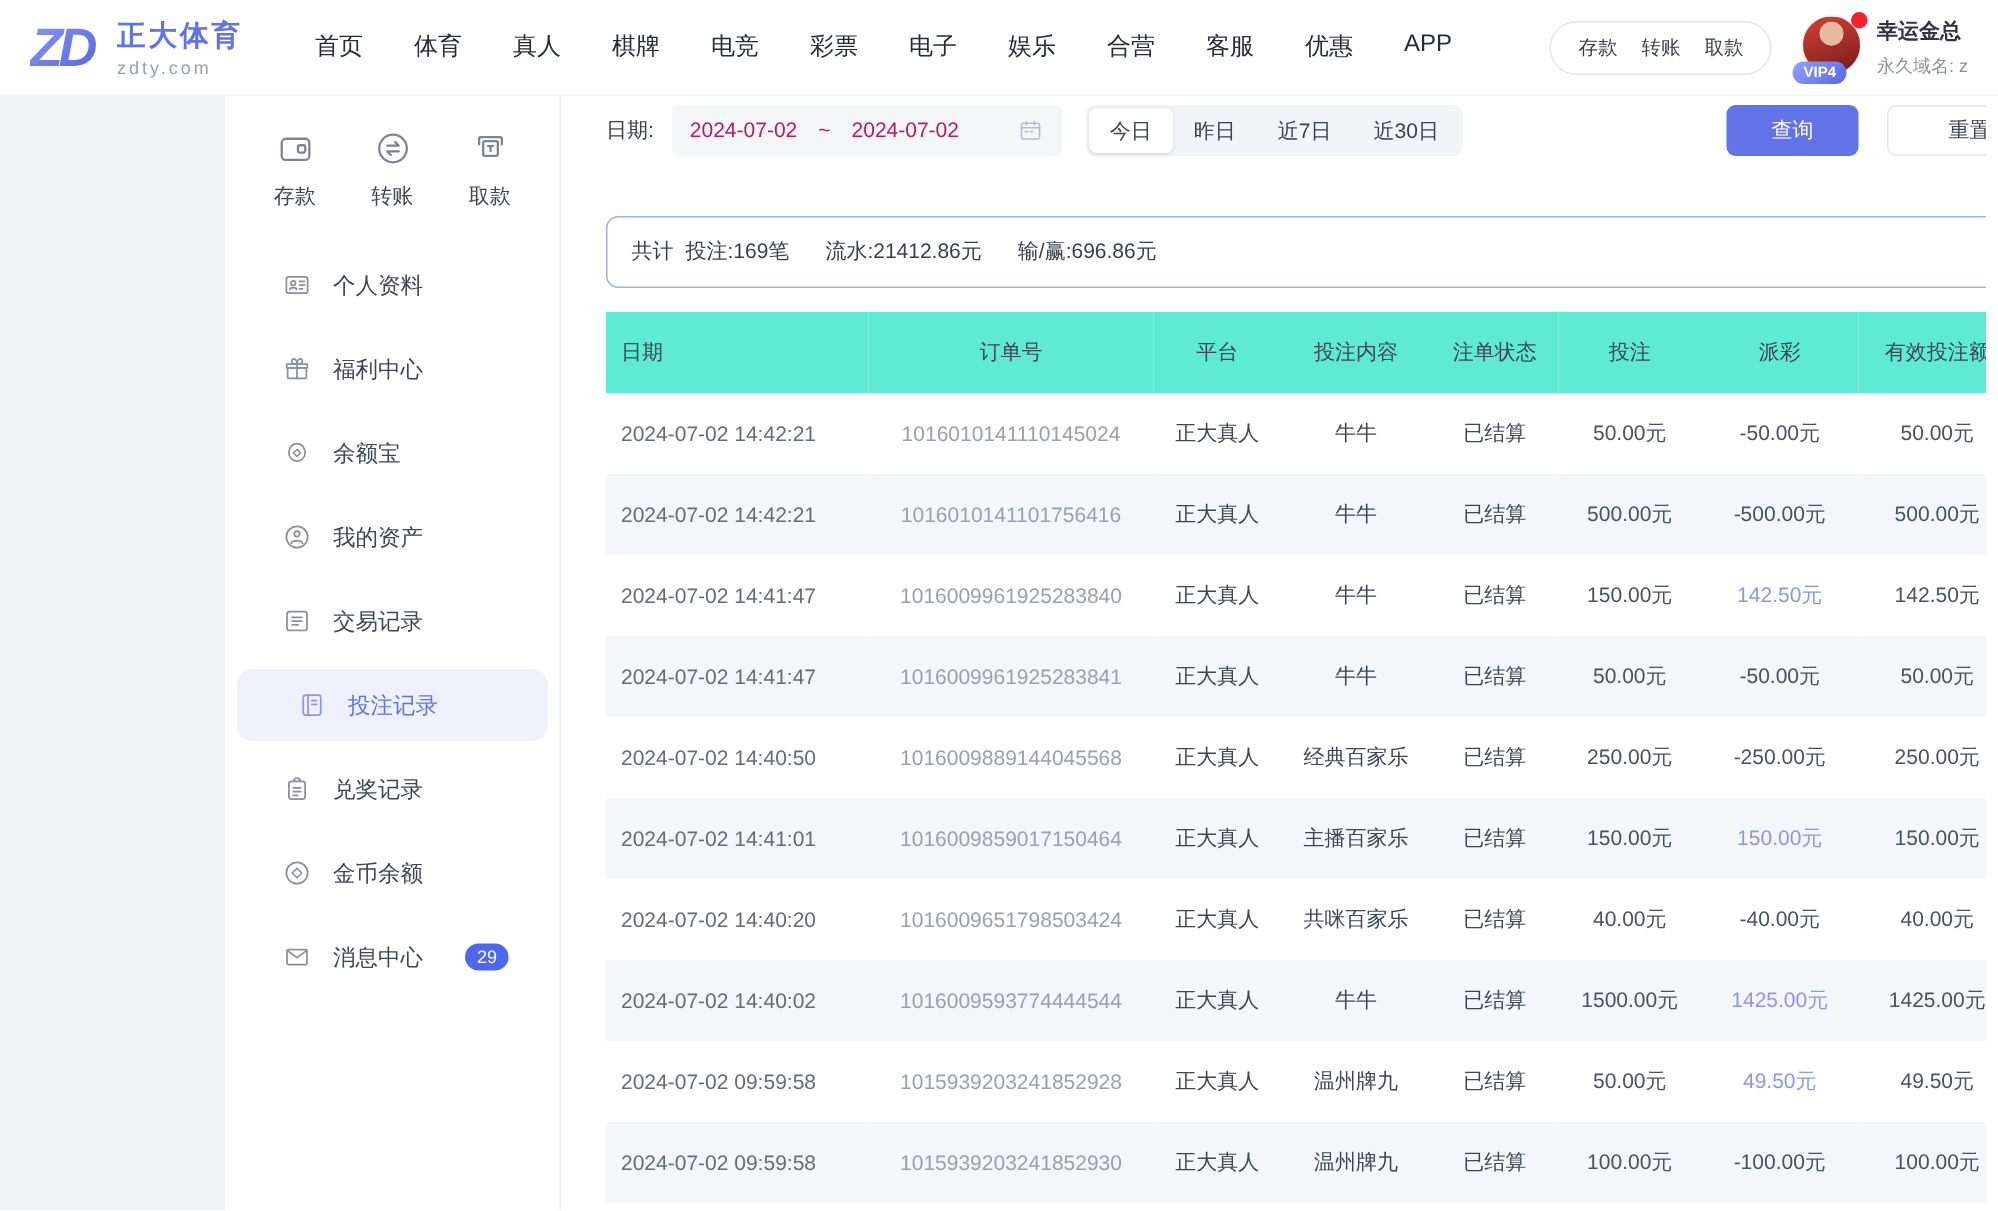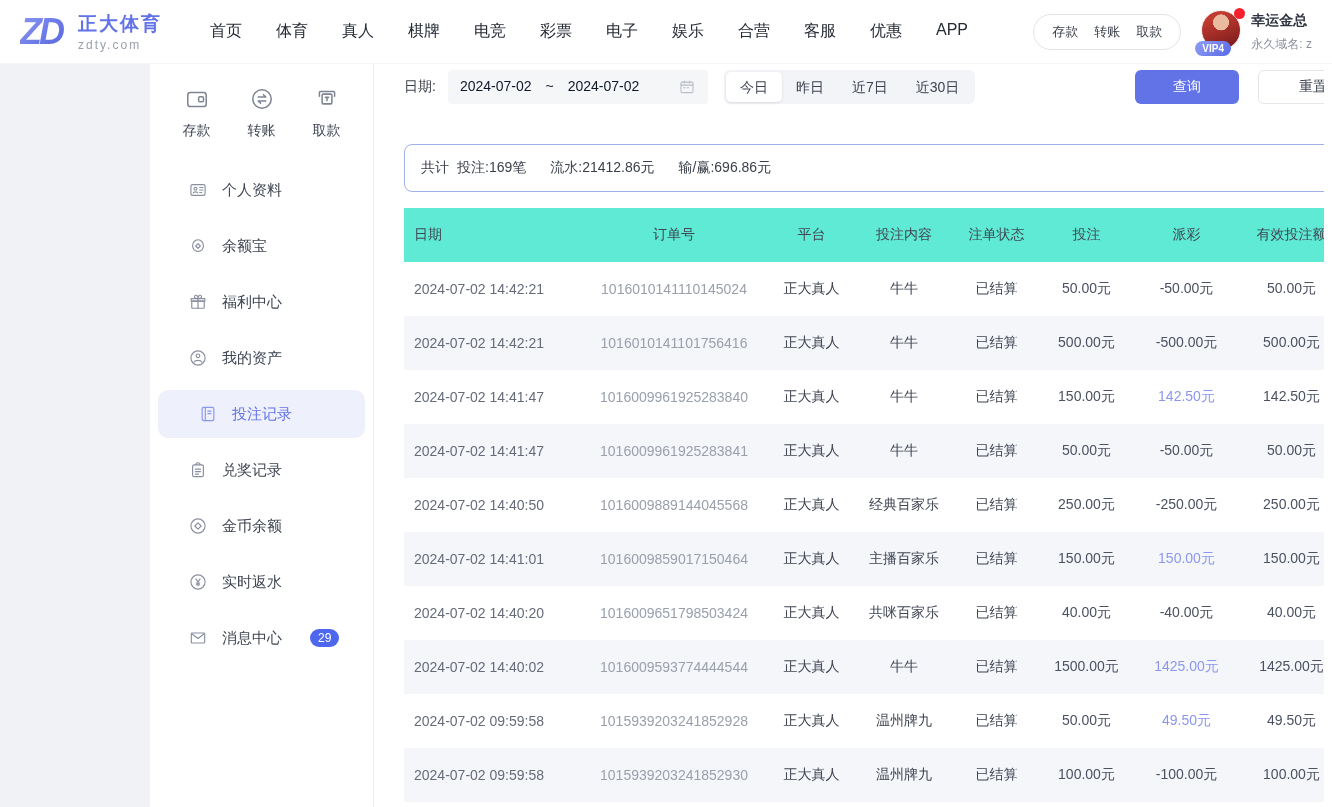--- a/index.html
+++ b/index.html
@@ -75,36 +75,36 @@
   .menu-badge {
     margin-left:14px; background:var(--badge,#4d68ee); color:#fff;
     font-size:12px; border-radius:10px; padding:2px 8px; line-height:14px;
   }
   
   .content { flex:1; background:#fff; padding:4px 0 0 30px; overflow:hidden; position:relative; }
   .filter-row { display:flex; align-items:center; margin-top:2px; }
   .date-label { color:#3a3f4a; margin-right:12px; }
   .date-input {
     width:260px; height:34px; background:#f5f6f8; border-radius:4px;
-    display:flex; align-items:center; padding:0 12px; color:#0f172a; cursor:pointer;
+    display:flex; align-items:center; padding:0 12px; color:#be185d; cursor:pointer;
   }
   .date-input .icon { margin-left:auto; color:#b9bdc8; display:flex; }
   .segmented {
     display:flex; align-items:center; background:#f3f4f8; border-radius:6px;
     padding:2px; margin-left:16px; height:34px;
   }
   .seg-item {
     padding:0 14px; line-height:30px; font-size:14px; color:#3c4250;
     border-radius:5px; cursor:pointer; white-space:nowrap;
   }
   .seg-item.active { background:#fff; box-shadow:0 1px 3px rgba(0,0,0,.10); }
   .filter-spacer { flex:1; }
   .btn { height:34px; border:none; border-radius:6px; font-size:14px; cursor:pointer;
          font-family:inherit; }
-  .btn-primary { width:104px; background:var(--accent,#7181e8); color:#fff; }
+  .btn-primary { width:88px; background:var(--accent,#7181e8); color:#fff; }
   .btn-default {
     width:110px; background:#fff; border:1px solid #e4e6eb; color:#3f4552;
     margin-left:19px; margin-right:-36px; flex-shrink:0;
   }
   .summary {
     margin-top:40px; margin-right:-22px; height:48px;
     border:1px solid #a3b0ef; border-radius:8px;
     display:flex; align-items:center; gap:24px; padding:0 16px; color:#3a3f4a;
   }
   .summary .pair { display:flex; gap:8px; }
@@ -207,52 +207,63 @@
                 <path d="M6.3 15.5c.6-1.8 4.8-1.8 5.4 0M14 9h4M14 12h4M14 15h2.5"></path>
               </svg>
             </span>
             <span class="menu-label">个人资料</span>
           </div>
         </li>
         <li>
           <div class="menu-row">
             <span class="icon">
               <svg viewBox="0 0 24 24" width="20" height="20" fill="none" stroke="currentColor" stroke-width="1.4" stroke-linecap="round" stroke-linejoin="round">
-                <path d="M12 4.5c4 0 6.5 3.6 6.5 7.5a6.5 6.5 0 11-13 0c0-3.9 2.5-7.5 6.5-7.5z"></path>
-                <path d="M12 9.2l2.8 2.8-2.8 2.8-2.8-2.8z"></path>
-              </svg>
-            </span>
-            <span class="menu-label">余额宝</span>
-          </div>
-        </li>
-        <li>
-          <div class="menu-row">
-            <span class="icon">
-              <svg viewBox="0 0 24 24" width="20" height="20" fill="none" stroke="currentColor" stroke-width="1.4" stroke-linecap="round" stroke-linejoin="round">
                 <rect x="4.5" y="11" width="15" height="8.5" rx="1"></rect>
                 <path d="M3.8 8h16.4v3H3.8zM12 8v11.5"></path>
                 <path d="M12 8c-3.2 0-4.3-1.1-4.3-2.3a1.8 1.8 0 013.5-.6C11.7 6 12 7 12 8zm0 0c3.2 0 4.3-1.1 4.3-2.3a1.8 1.8 0 00-3.5-.6C12.3 6 12 7 12 8z"></path>
               </svg>
             </span>
             <span class="menu-label">福利中心</span>
           </div>
         </li>
         <li>
           <div class="menu-row">
             <span class="icon">
               <svg viewBox="0 0 24 24" width="20" height="20" fill="none" stroke="currentColor" stroke-width="1.4" stroke-linecap="round" stroke-linejoin="round">
+                <path d="M12 4.5c4 0 6.5 3.6 6.5 7.5a6.5 6.5 0 11-13 0c0-3.9 2.5-7.5 6.5-7.5z"></path>
+                <path d="M12 9.2l2.8 2.8-2.8 2.8-2.8-2.8z"></path>
+              </svg>
+            </span>
+            <span class="menu-label">余额宝</span>
+          </div>
+        </li>
+        <li>
+          <div class="menu-row">
+            <span class="icon">
+              <svg viewBox="0 0 24 24" width="20" height="20" fill="none" stroke="currentColor" stroke-width="1.4" stroke-linecap="round" stroke-linejoin="round">
                 <circle cx="12" cy="12" r="8.5"></circle>
                 <circle cx="12" cy="9.4" r="2.2"></circle>
                 <path d="M7.4 16.9c1.1-2.7 8.1-2.7 9.2 0"></path>
               </svg>
             </span>
             <span class="menu-label">我的资产</span>
           </div>
         </li>
         <li>
+          <div class="menu-row">
+            <span class="icon">
+              <svg viewBox="0 0 24 24" width="20" height="20" fill="none" stroke="currentColor" stroke-width="1.4" stroke-linecap="round" stroke-linejoin="round">
+                <rect x="4" y="4.5" width="16" height="15" rx="2"></rect>
+                <path d="M8 9h8M8 12h8M8 15h5"></path>
+              </svg>
+            </span>
+            <span class="menu-label">交易记录</span>
+          </div>
+        </li>
+        <li>
           <div class="menu-row active">
             <span class="icon">
               <svg viewBox="0 0 24 24" width="20" height="20" fill="none" stroke="currentColor" stroke-width="1.4" stroke-linecap="round" stroke-linejoin="round">
                 <rect x="5" y="4" width="14" height="16" rx="2"></rect>
                 <path d="M8.8 4v16M11.8 8.5h3.8M11.8 11.5h3.8"></path>
               </svg>
             </span>
             <span class="menu-label">投注记录</span>
           </div>
         </li>
@@ -270,31 +281,20 @@
         </li>
         <li>
           <div class="menu-row">
             <span class="icon">
               <svg viewBox="0 0 24 24" width="20" height="20" fill="none" stroke="currentColor" stroke-width="1.4" stroke-linecap="round" stroke-linejoin="round">
                 <circle cx="12" cy="12" r="8.5"></circle>
                 <path d="M12 8.2l3.8 3.8-3.8 3.8-3.8-3.8z"></path>
               </svg>
             </span>
             <span class="menu-label">金币余额</span>
-          </div>
-        </li>
-        <li>
-          <div class="menu-row">
-            <span class="icon">
-              <svg viewBox="0 0 24 24" width="20" height="20" fill="none" stroke="currentColor" stroke-width="1.4" stroke-linecap="round" stroke-linejoin="round">
-                <circle cx="12" cy="12" r="8.5"></circle>
-                <path d="M9.5 8.3L12 11.8l2.5-3.5M12 11.8v4.7M10 13.3h4M10 15.3h4"></path>
-              </svg>
-            </span>
-            <span class="menu-label">实时返水</span>
           </div>
         </li>
         <li>
           <div class="menu-row">
             <span class="icon">
               <svg viewBox="0 0 24 24" width="20" height="20" fill="none" stroke="currentColor" stroke-width="1.4" stroke-linecap="round" stroke-linejoin="round">
                 <rect x="4" y="6" width="16" height="12" rx="1"></rect>
                 <path d="M4.5 7l7.5 5.5L19.5 7"></path>
               </svg>
             </span>

